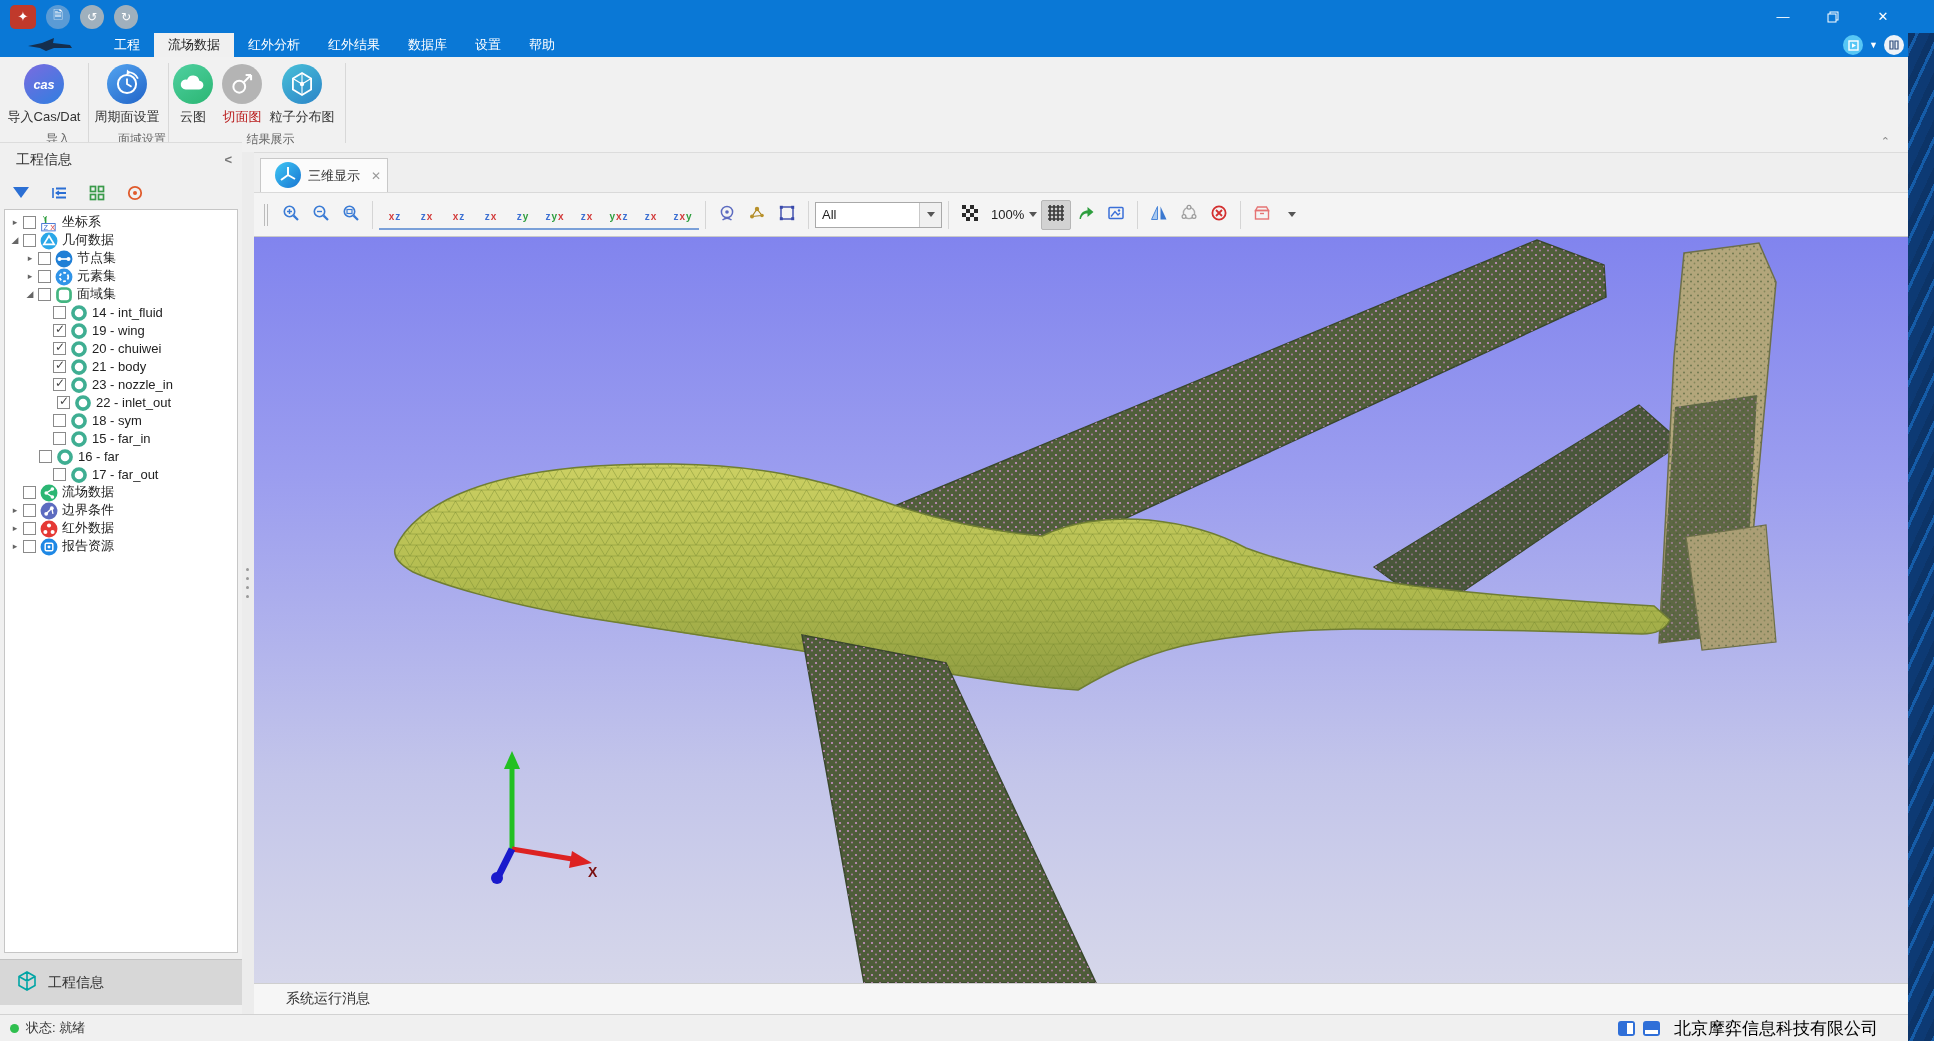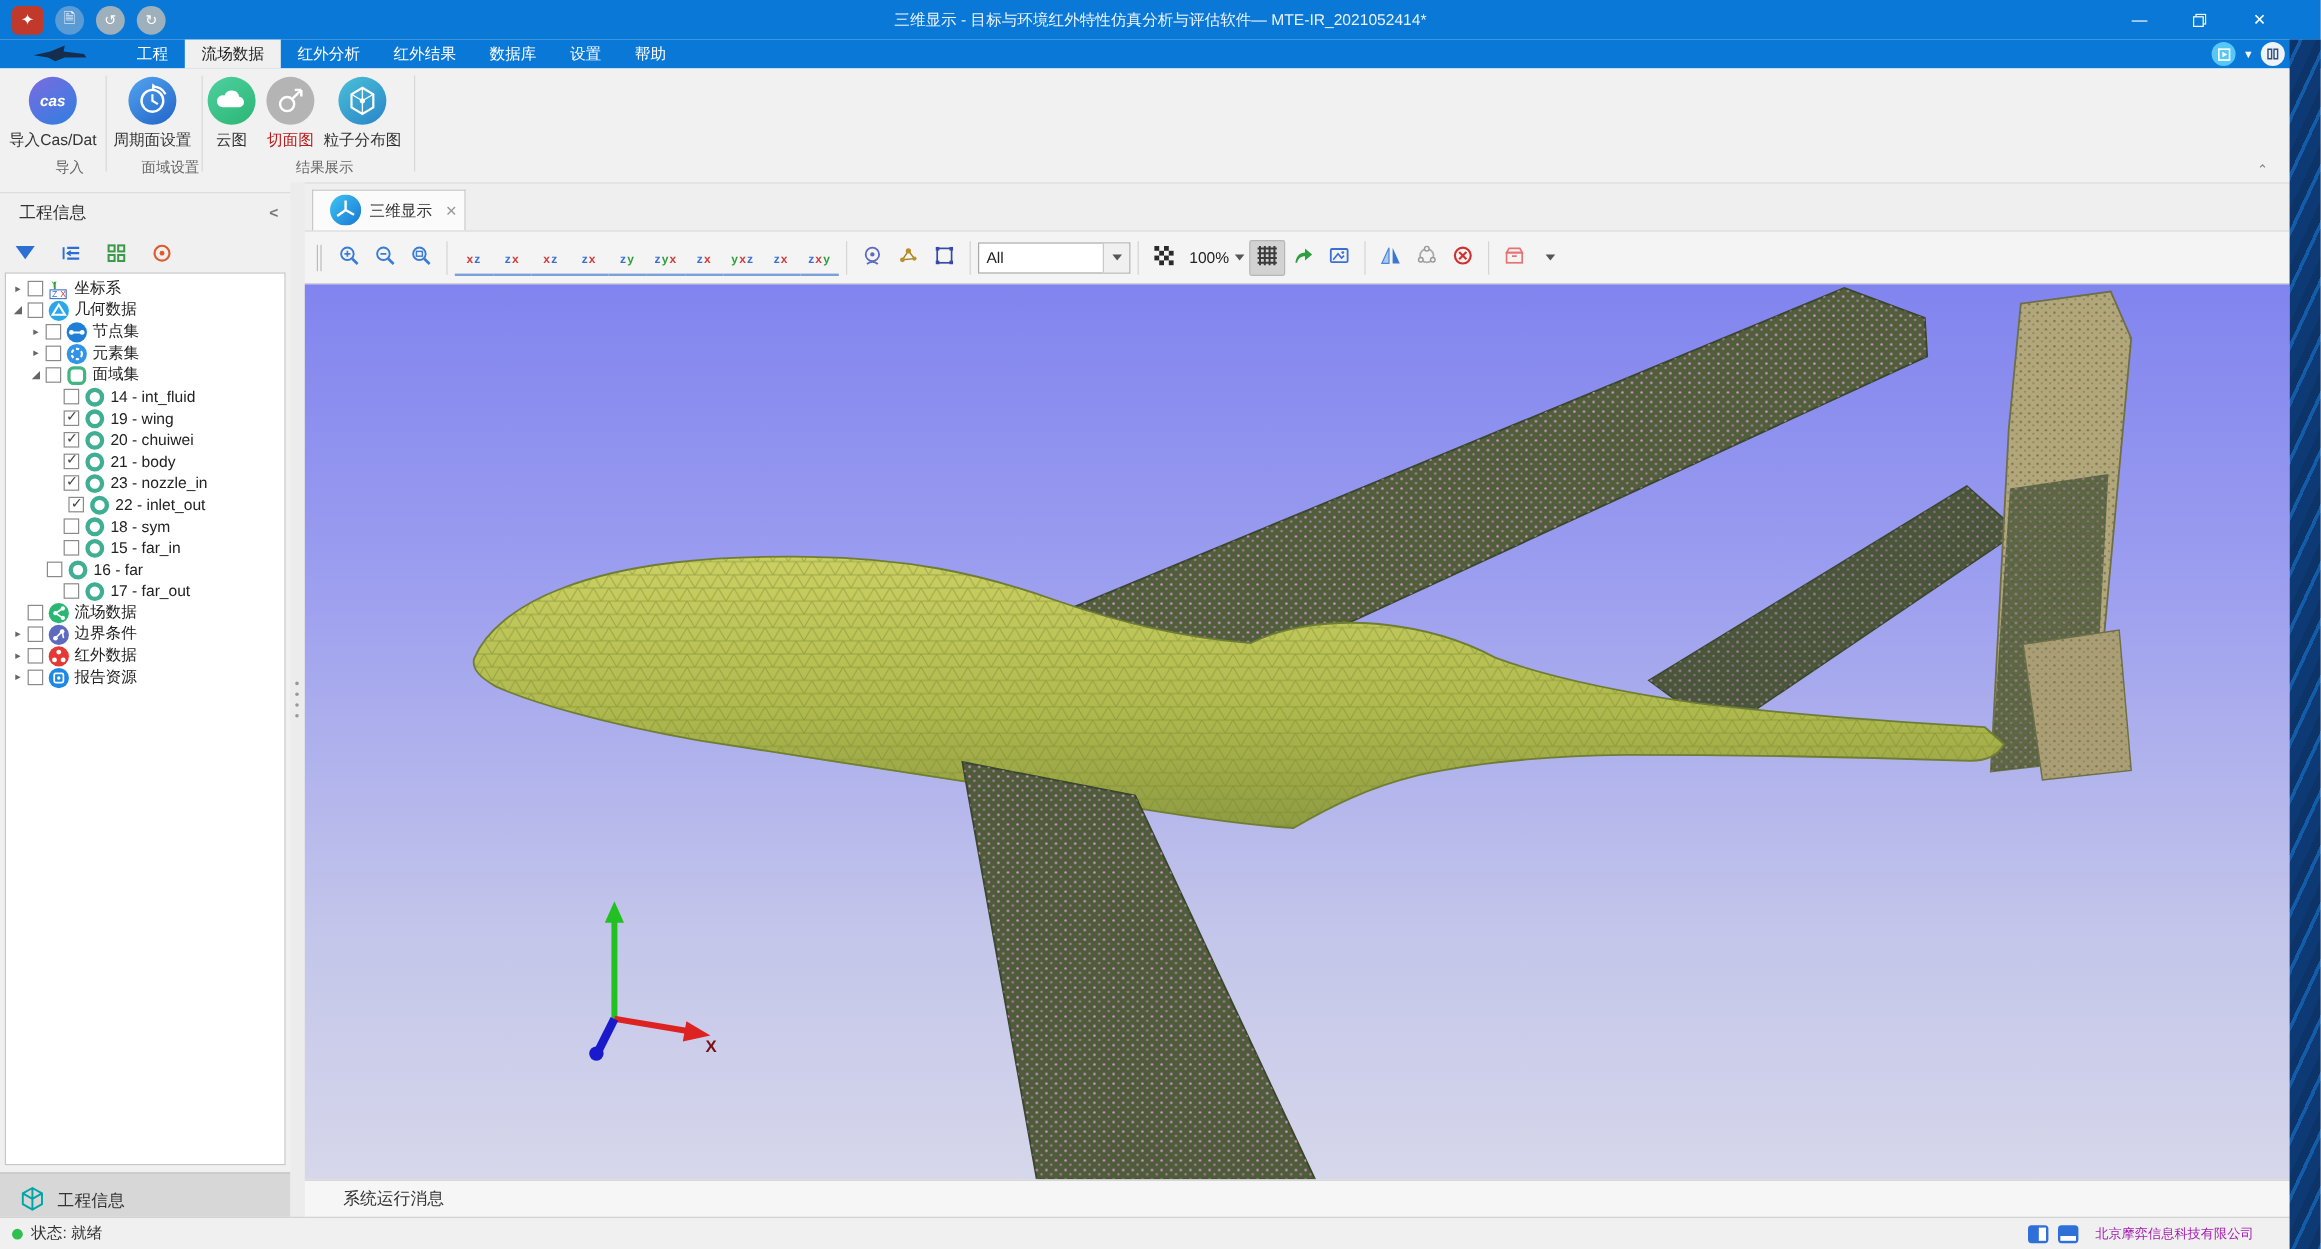--- a/index.html
+++ b/index.html
@@ -38,21 +38,21 @@
   .bi-clock { background:linear-gradient(145deg,#53a4f0,#2164c8); }
   .bi-cloud { background:linear-gradient(145deg,#4fd0a0,#2bb673); }
   .bi-slice { background:#b4b4b4; }
   .bi-particle { background:linear-gradient(145deg,#49c0d8,#2a84c8); }
   .ribbon-btn .rb-label { font-size:13px; color:#333; white-space:nowrap; }
   .ribbon-btn.disabled .rb-label { color:#b91c1c; }
   .group-label { position:absolute; top:74px; width:100%; text-align:center; font-size:12px; color:#666;padding-left:28px; }
   .ribbon-collapse { position:absolute; right:18px; top:78px; color:#888; font-size:11px; }
 
   
-  .left-panel { position:absolute; left:0; top:160px; width:242px; height:862px; background:#f0f0f0; border-top:1px solid #dcdcdc; }
+  .left-panel { position:absolute; left:0; top:142px; width:242px; height:862px; background:#f0f0f0; border-top:1px solid #dcdcdc; }
   .lp-header { position:absolute; left:0; top:0; width:100%; height:33px; display:flex; align-items:center; padding:0 10px 0 16px; }
   .lp-title { font-size:14px; color:#333; flex:1; }
   .lp-collapse { color:#777; font-size:13px; font-weight:bold; }
   .lp-tools { position:absolute; left:0; top:33px; width:100%; height:33px; display:flex; align-items:center; gap:16px; padding-left:10px; }
   .lp-tool { width:22px; height:22px; display:flex; align-items:center; justify-content:center; }
   .tree-box { position:absolute; left:4px; top:66px; width:234px; height:744px; background:#fff; border:1px solid #c6c6c6; overflow:hidden; padding-top:3px; }
   .trow { height:18px; display:flex; align-items:center; white-space:nowrap; }
   .t-arrow { width:12px; display:inline-flex; justify-content:center; font-size:9px; color:#666; flex:none; }
   .t-cb { width:13px; height:13px; border:1px solid #8a8a8a; background:#fff; margin:0 4px 0 2px; flex:none; position:relative; }
   .t-cb.checked::after { content:"✓"; position:absolute; left:1px; top:-3px; font-size:12px; color:#444; }
@@ -92,39 +92,38 @@
 
   
   .message-bar { position:absolute; left:254px; top:983px; width:1654px; height:31px; background:#f6f6f6; border-top:1px solid #cfcfcf; display:flex; align-items:center; padding-left:32px; font-size:14px; color:#333; }
   .statusbar { position:absolute; left:0; top:1014px; width:1908px; height:27px; background:#f0f0f0; border-top:1px solid #d2d2d2; display:flex; align-items:center; }
   .st-left { display:flex; align-items:center; gap:7px; padding-left:10px; }
   .st-dot { width:9px; height:9px; border-radius:50%; background:#2fbf4f; }
   .st-text { font-size:13px; color:#333; }
   .st-right { position:absolute; right:30px; display:flex; align-items:center; gap:8px; }
   .st-ico { width:17px; height:15px; border-radius:3px; background:#2f6fd8; position:relative; }
   .st-ico i { position:absolute; background:#fff; }
-  .company { font-size:11px; color:#a21caf; margin-left:6px; }
+  .company { font-size:17px; color:#000000; margin-left:6px; }
 
   
   .wallpaper { position:absolute; left:1908px; top:33px; width:26px; height:1008px;
     background:repeating-linear-gradient(115deg,#0c3468 0 7px,#155ca8 7px 10px,#0d3a74 10px 20px); }
 </style>
 </head>
 <body>
 
 <div class="screen">
 
   <div class="titlebar">
     <div class="qa-wrap" id="quickAccess">
         <div class="qa-app">✦</div>
         <div class="qa-btn qa-doc">🗎</div>
         <div class="qa-btn qa-undo">↺</div>
         <div class="qa-btn qa-redo">↻</div>
       </div>
-    <div class="win-title">三维显示 - 目标与环境红外特性仿真分析与评估软件— MTE-IR_2021052414*</div>
     <div class="win-controls">
       <div class="win-btn">—</div>
       <div class="win-btn">
         <svg width="12" height="12" viewBox="0 0 12 12">
             <rect x="3" y="1" width="8" height="8" fill="none" stroke="#fff"></rect>
             <rect x="1" y="3" width="8" height="8" fill="#0a78d6" stroke="#fff"></rect>
           </svg>
       </div>
       <div class="win-btn">✕</div>
     </div>

